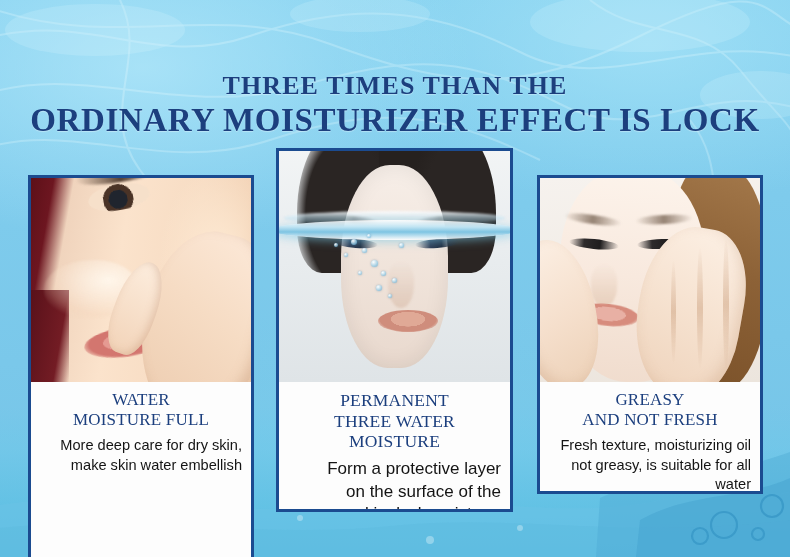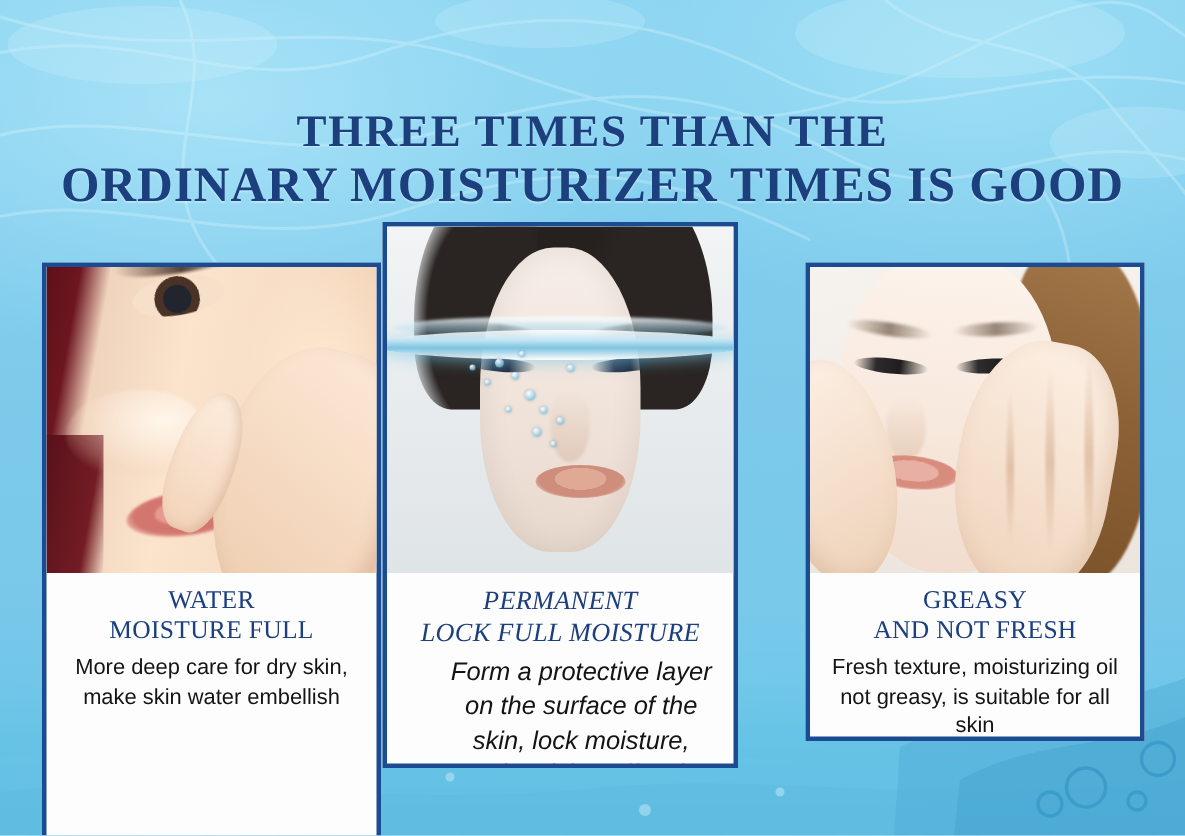--- a/index.html
+++ b/index.html
@@ -55,40 +55,40 @@
     width: 790px;
     text-align: center;
     font-family: "Liberation Serif", "DejaVu Serif", serif;
     color: #1c3f7e;
     line-height: 1.0;
     letter-spacing: .4px;
     text-shadow: 0 1px 1px rgba(255,255,255,.35);
   }
   .headline .l1 {
     display: block;
-    font-size: 30px;
+    font-size: 26px;
     letter-spacing: 1.1px;
   }
   .headline .l2 {
     display: block;
     font-size: 33px;
     margin-top: 5px;
     letter-spacing: .6px;
   }
 
   
   .card {
     position: absolute;
     border: 3px solid #1b4b90;
     background: #fdfdfd;
     box-sizing: border-box;
     overflow: hidden;
   }
   .card-a { left: 28px;  top: 175px; width: 226px; height: 402px; }
-  .card-b { left: 255px; top: 148px; width: 237px; height: 364px; font-style: italic; }
+  .card-b { left: 276px; top: 148px; width: 237px; height: 364px; }
   .card-c { left: 537px; top: 175px; width: 226px; height: 319px; }
 
   .photo {
     position: relative;
     width: 100%;
     overflow: hidden;
   }
   .card-a .photo { height: 204px; }
   .card-b .photo { height: 231px; }
   .card-c .photo { height: 204px; }
@@ -105,21 +105,21 @@
     text-align: center;
     letter-spacing: .2px;
   }
   .cap-title span { display: block; }
   .cap-body {
     margin-top: 6px;
     font-family: "Liberation Sans", sans-serif;
     font-size: 14.6px;
     line-height: 1.33;
     color: #141414;
-    text-align: center;
+    text-align: right;
   }
   .card-b .cap-title { font-size: 17.5px; }
   .card-b .cap-body  { font-size: 17px; margin-left: 28px; }
 
   
   .photoA {
     background:
       radial-gradient(ellipse 40% 70% at 86% 42%, rgba(255,236,214,.95), rgba(255,236,214,0) 70%),
       linear-gradient(100deg, #5d1018 0%, #6d1620 9%, #f0d4bd 17%, #fbe3cc 40%, #f7dcc3 68%, #f3d4b8 86%, #e9c5a6 100%);
   }
@@ -366,21 +366,21 @@
       <circle cx="128" cy="524" r="3"></circle>
       <circle cx="238" cy="534" r="4"></circle>
       <circle cx="300" cy="518" r="3"></circle>
       <circle cx="430" cy="540" r="4"></circle>
       <circle cx="520" cy="528" r="3"></circle>
     </g>
   </svg>
 
   <h1 class="headline">
     <span class="l1">THREE TIMES THAN THE</span>
-    <span class="l2">ORDINARY MOISTURIZER TIMES IS GOOD</span>
+    <span class="l2">ORDINARY MOISTURIZER EFFECT IS LOCK</span>
   </h1>
 
   <div class="card card-a">
     <div class="photo photoA">
       <div class="pA-dark"></div>
       <div class="pA-brow"></div>
       <div class="pA-eye"></div>
       <div class="pA-nose"></div>
       <div class="pA-lip"></div>
       <div class="pA-hand"></div>
@@ -418,21 +418,21 @@
       <div class="bub" style="left:28%;top:44%;width:4px;height:4px;"></div>
       <div class="bub" style="left:52%;top:40%;width:5px;height:5px;"></div>
       <div class="bub" style="left:34%;top:52%;width:4px;height:4px;"></div>
       <div class="bub" style="left:38%;top:36%;width:4px;height:4px;"></div>
       <div class="bub" style="left:49%;top:55%;width:5px;height:5px;"></div>
       <div class="bub" style="left:24%;top:40%;width:4px;height:4px;"></div>
     </div>
     <div class="caption">
       <div class="cap-title">
         <span>PERMANENT</span>
-        <span>LOCK FULL MOISTURE</span>
+        <span>THREE WATER MOISTURE</span>
       </div>
       <p class="cap-body">Form a protective layer on the surface of the skin, lock moisture, moisturizing effect is remarkable</p>
     </div>
   </div>
 
   <div class="card card-c">
     <div class="photo photoC">
       <div class="pC-hair"></div>
       <div class="pC-face"></div>
       <div class="pC-browL"></div>
@@ -445,17 +445,17 @@
       <div class="pC-handR"></div>
       <div class="pC-fingerline" style="right:14%;top:30%;width:6px;height:130px;"></div>
       <div class="pC-fingerline" style="right:26%;top:34%;width:6px;height:122px;"></div>
       <div class="pC-fingerline" style="right:38%;top:40%;width:5px;height:104px;"></div>
     </div>
     <div class="caption">
       <div class="cap-title">
         <span>GREASY</span>
         <span>AND NOT FRESH</span>
       </div>
-      <p class="cap-body">Fresh texture, moisturizing oil not greasy, is suitable for all skin</p>
+      <p class="cap-body">Fresh texture, moisturizing oil not greasy, is suitable for all water</p>
     </div>
   </div>
 
 </div>
 
 </body></html>

